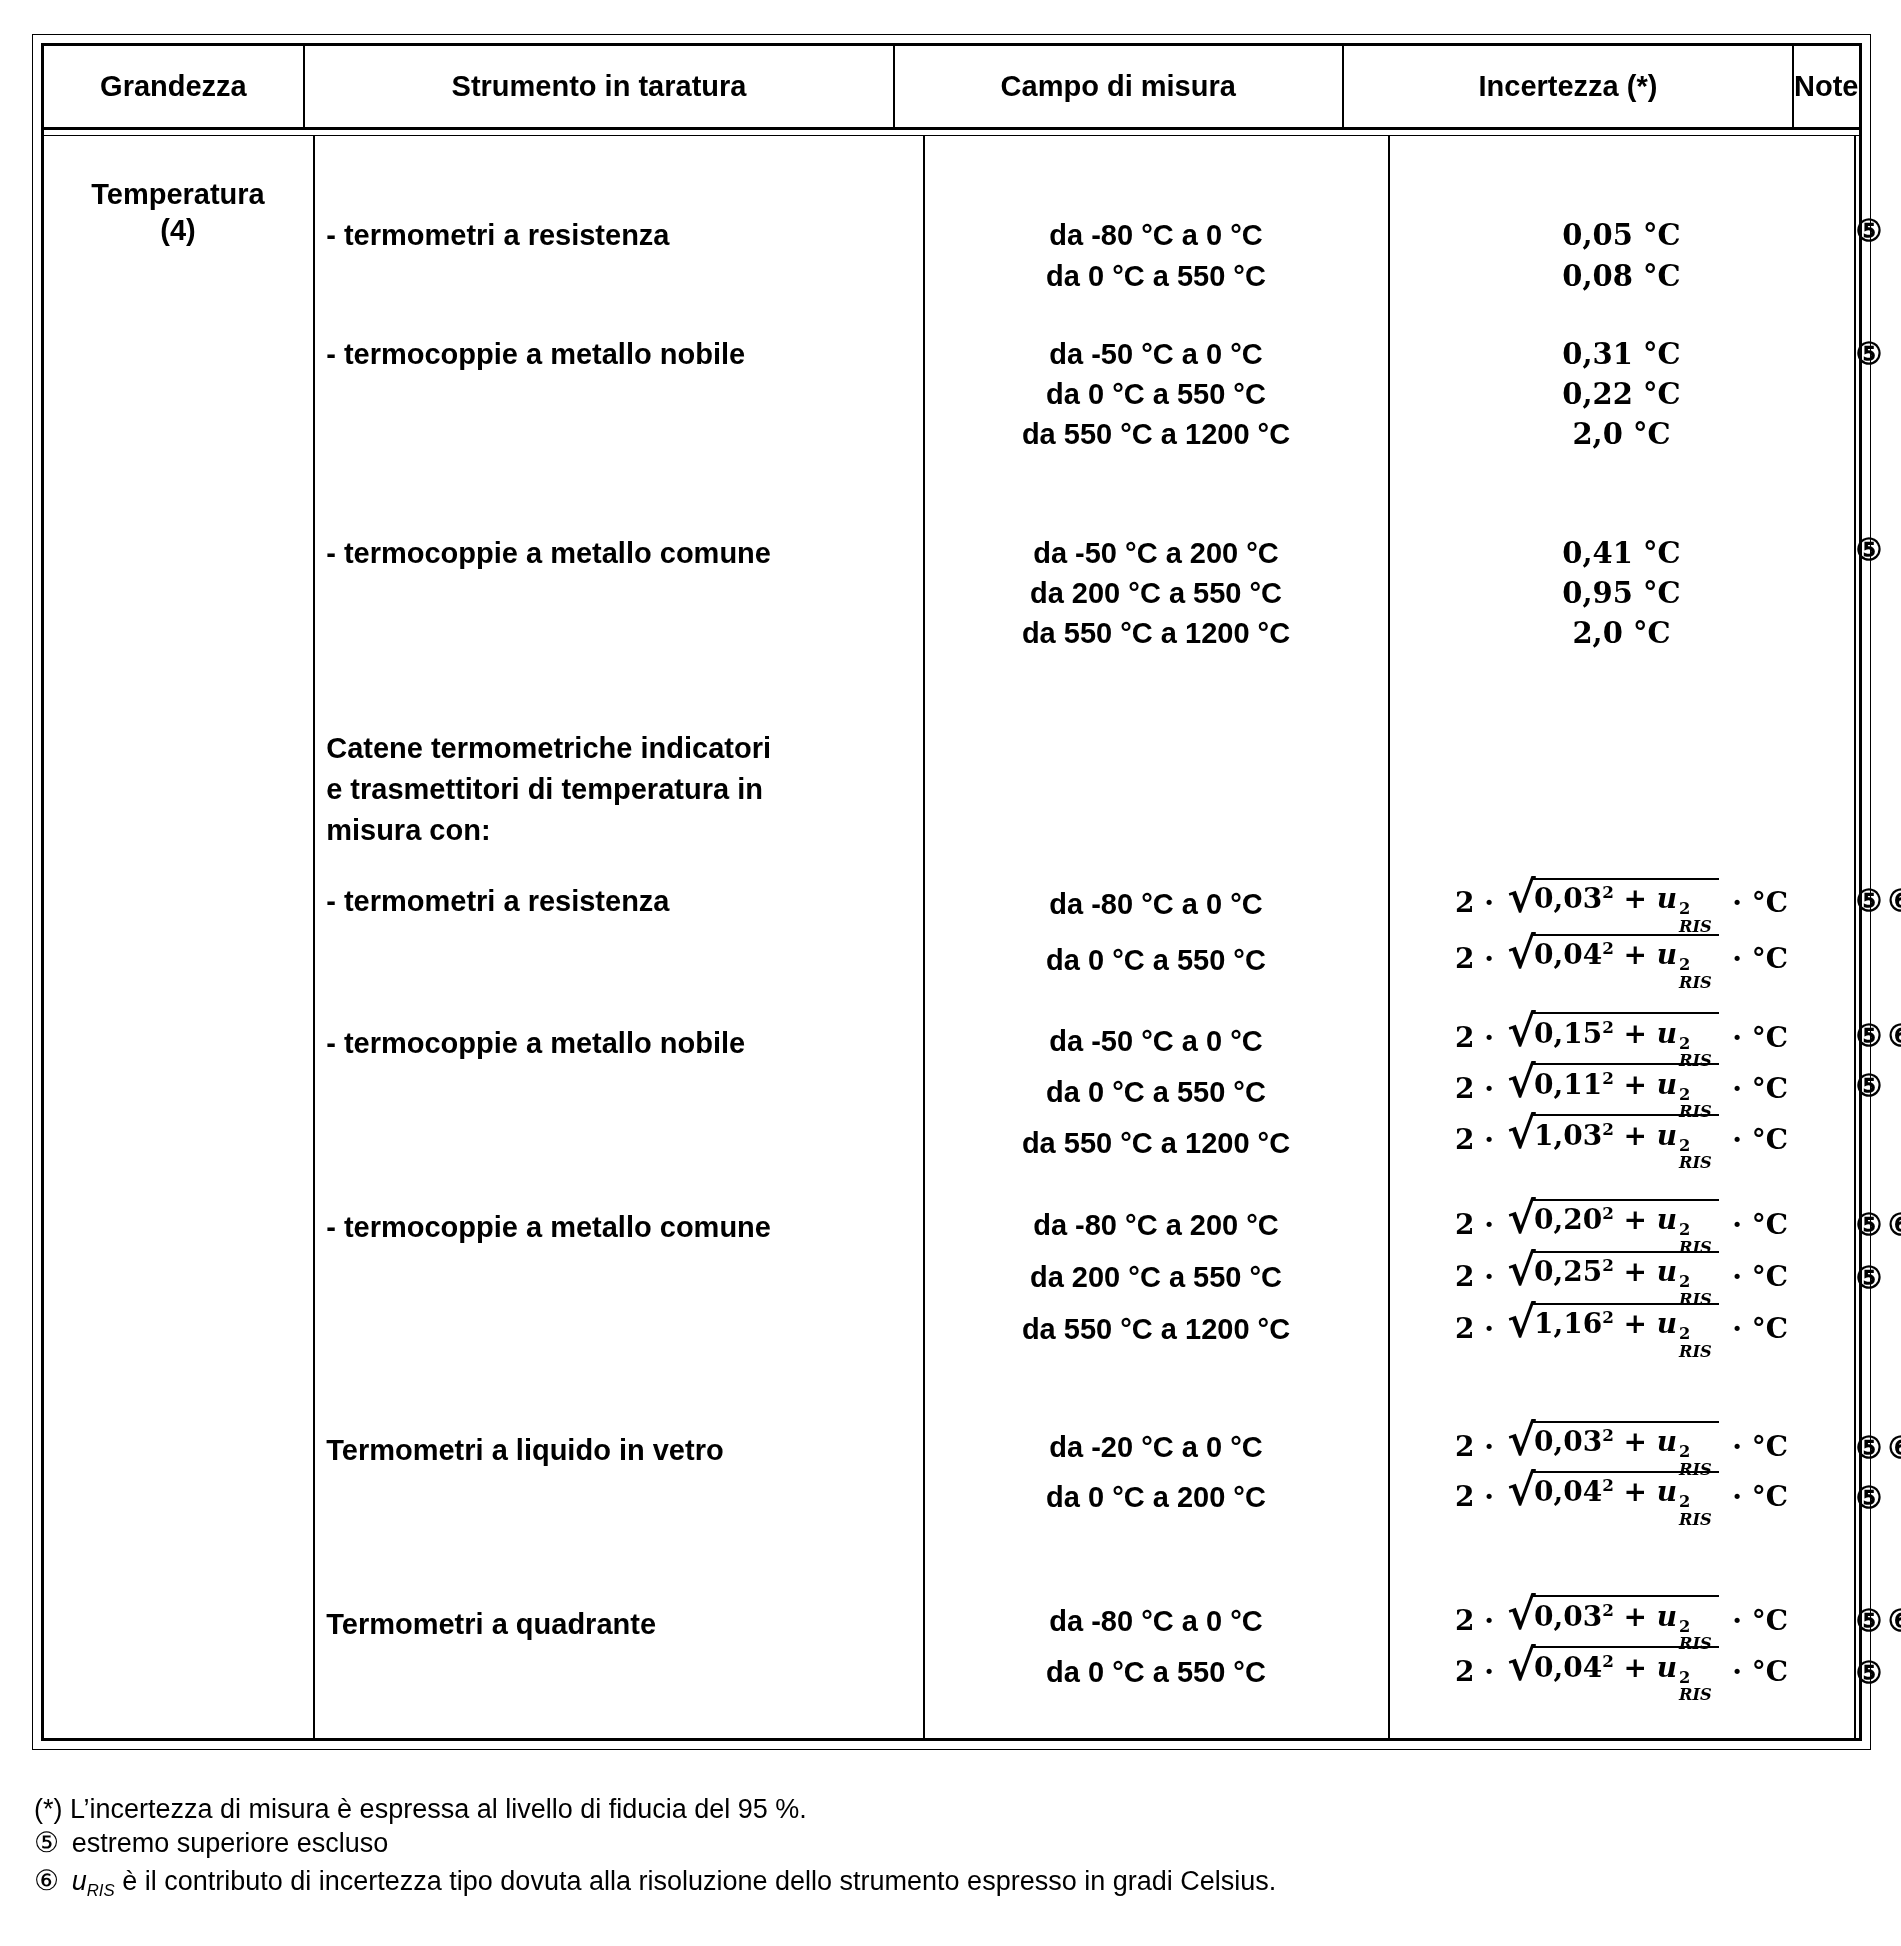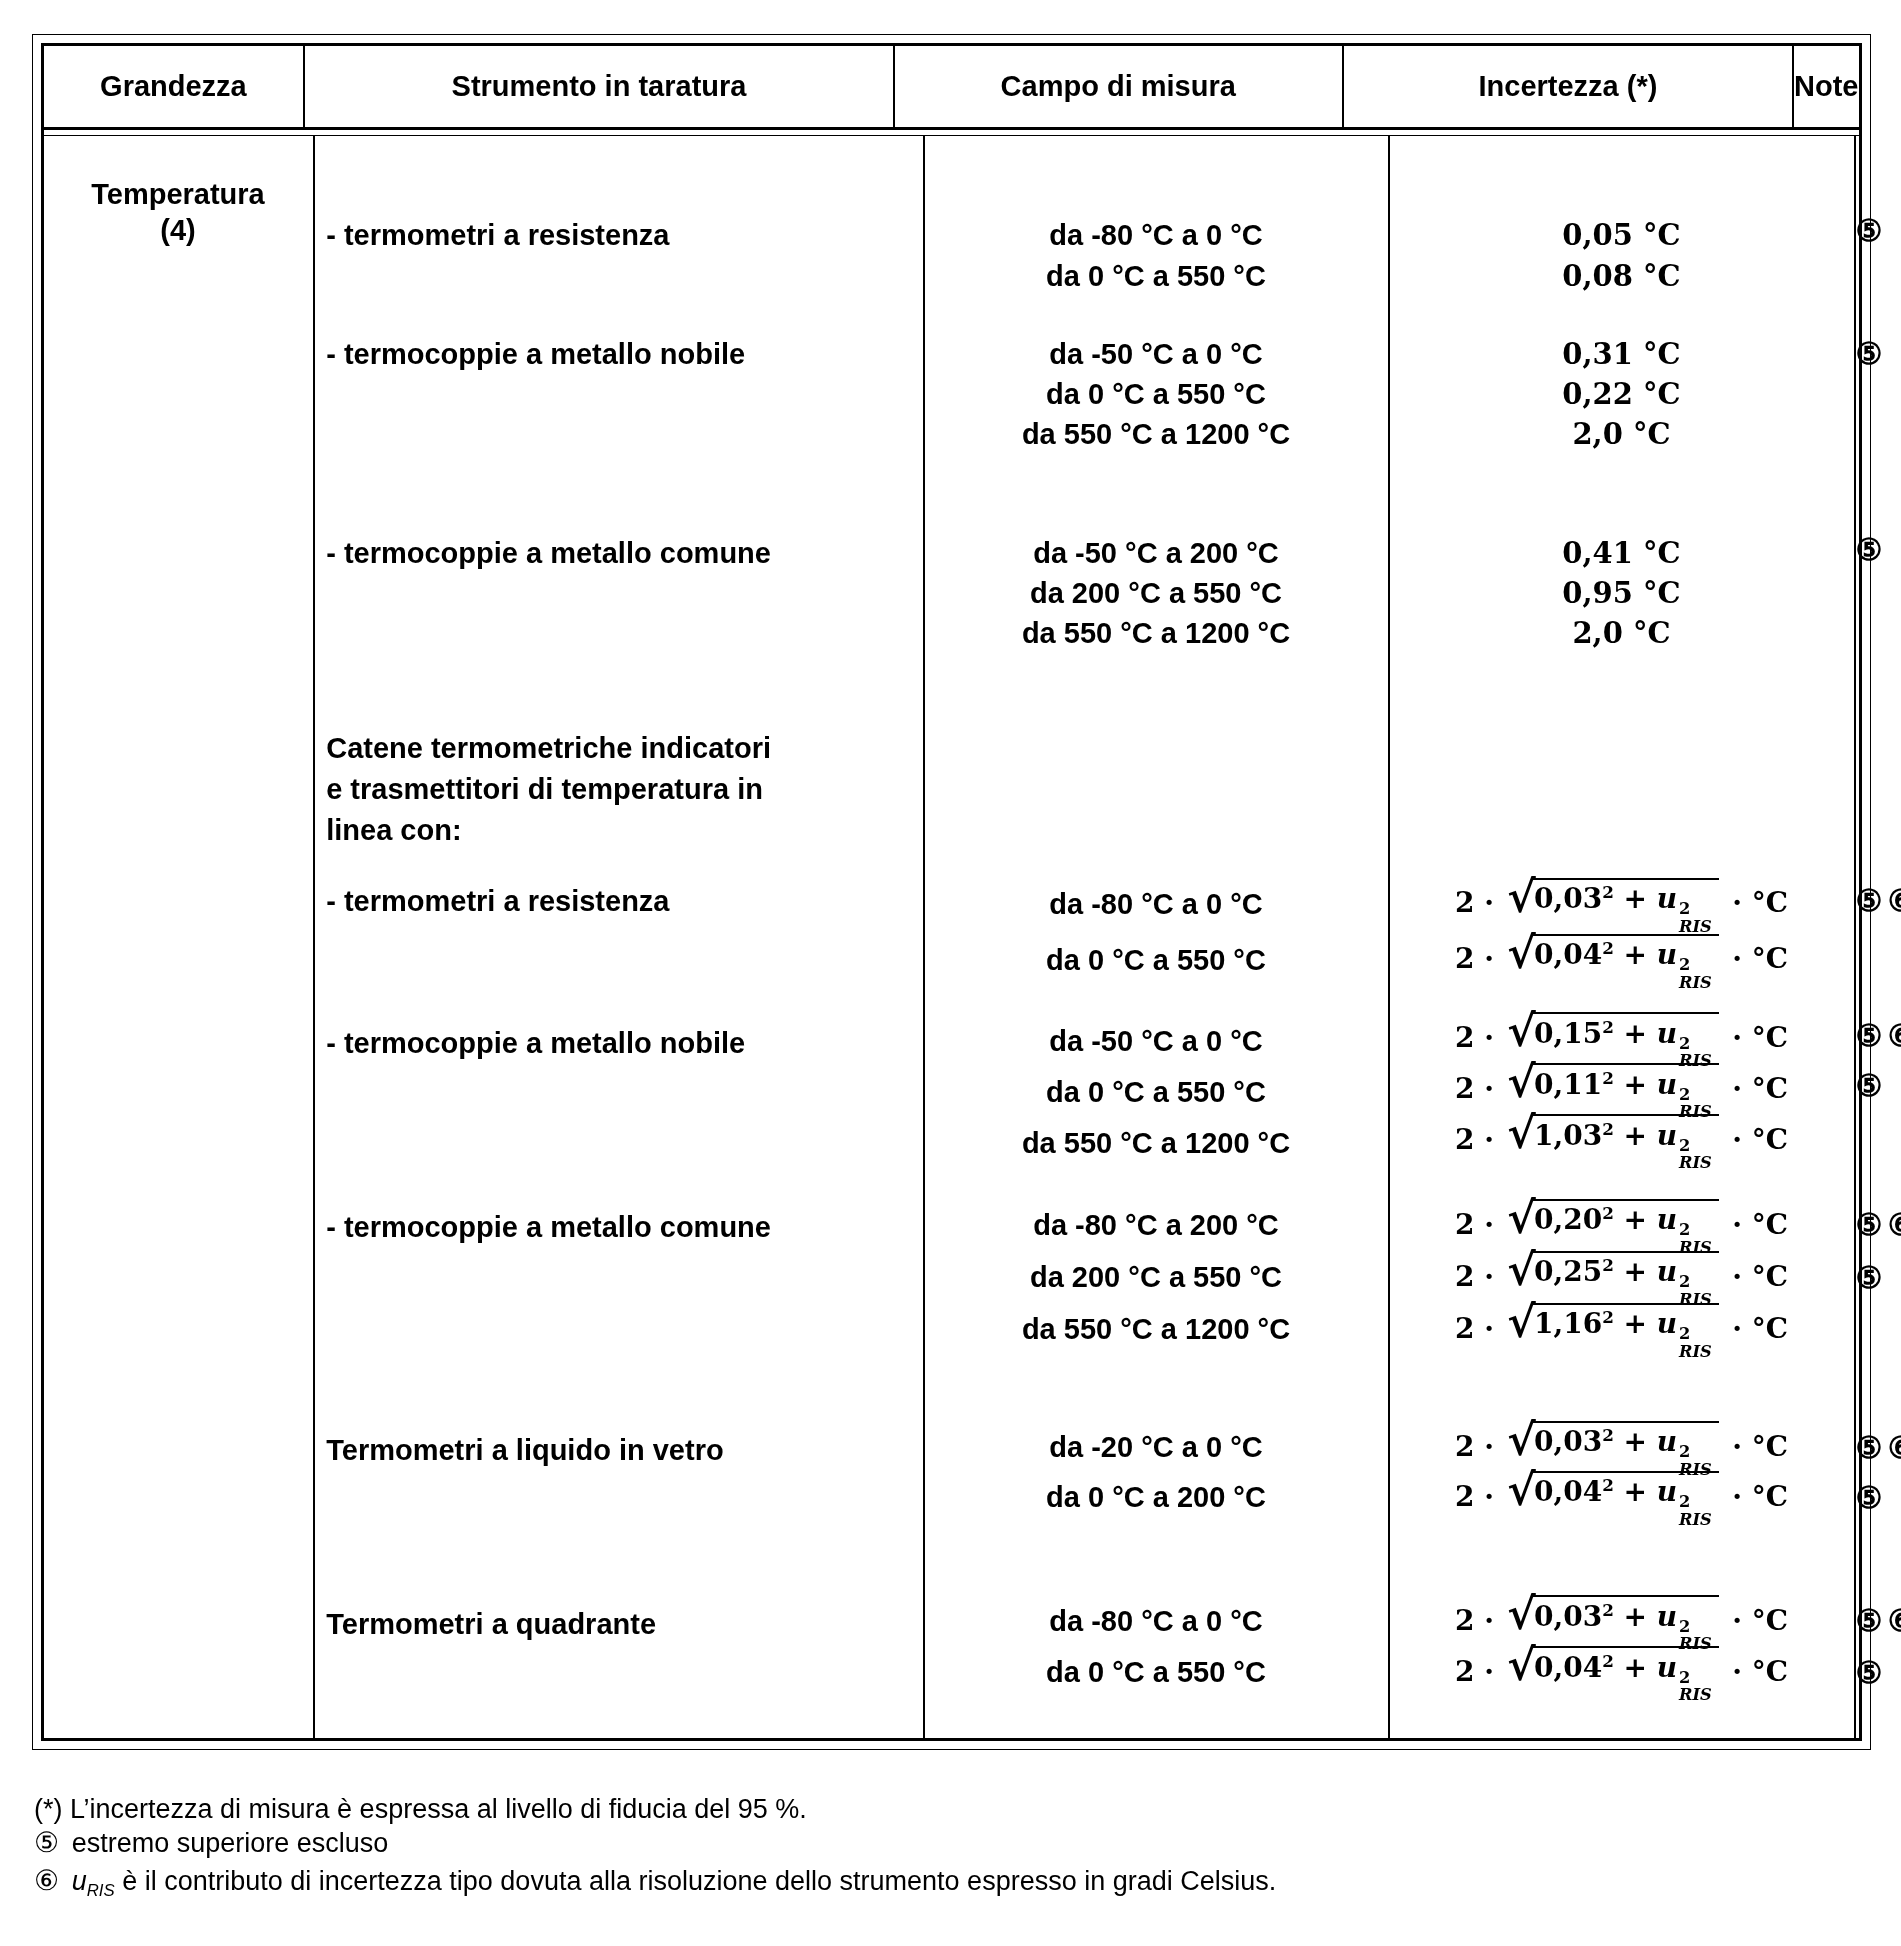--- a/index.html
+++ b/index.html
@@ -91,21 +91,21 @@
           </div>
         </div>
 
         <div class="c c2 body-col">
           <div class="blk left" style="top:79px;  line-height:41px;">- termometri a resistenza</div>
           <div class="blk left" style="top:198px; line-height:40px;">- termocoppie a metallo nobile</div>
           <div class="blk left" style="top:397px; line-height:40px;">- termocoppie a metallo comune</div>
           <div class="blk left" style="top:592px; line-height:41px;">
             <div>Catene termometriche indicatori</div>
             <div>e trasmettitori di temperatura in</div>
-            <div>linea con:</div>
+            <div>misura con:</div>
           </div>
           <div class="blk left" style="top:745px;  line-height:40px;">- termometri a resistenza</div>
           <div class="blk left" style="top:887px;  line-height:40px;">- termocoppie a metallo nobile</div>
           <div class="blk left" style="top:1071px; line-height:40px;">- termocoppie a metallo comune</div>
           <div class="blk left" style="top:1294px; line-height:40px;">Termometri a liquido in vetro</div>
           <div class="blk left" style="top:1468px; line-height:40px;">Termometri a quadrante</div>
         </div>
 
         <div class="c c3 body-col">
           <div class="blk center" style="top:79px; line-height:41px;">

